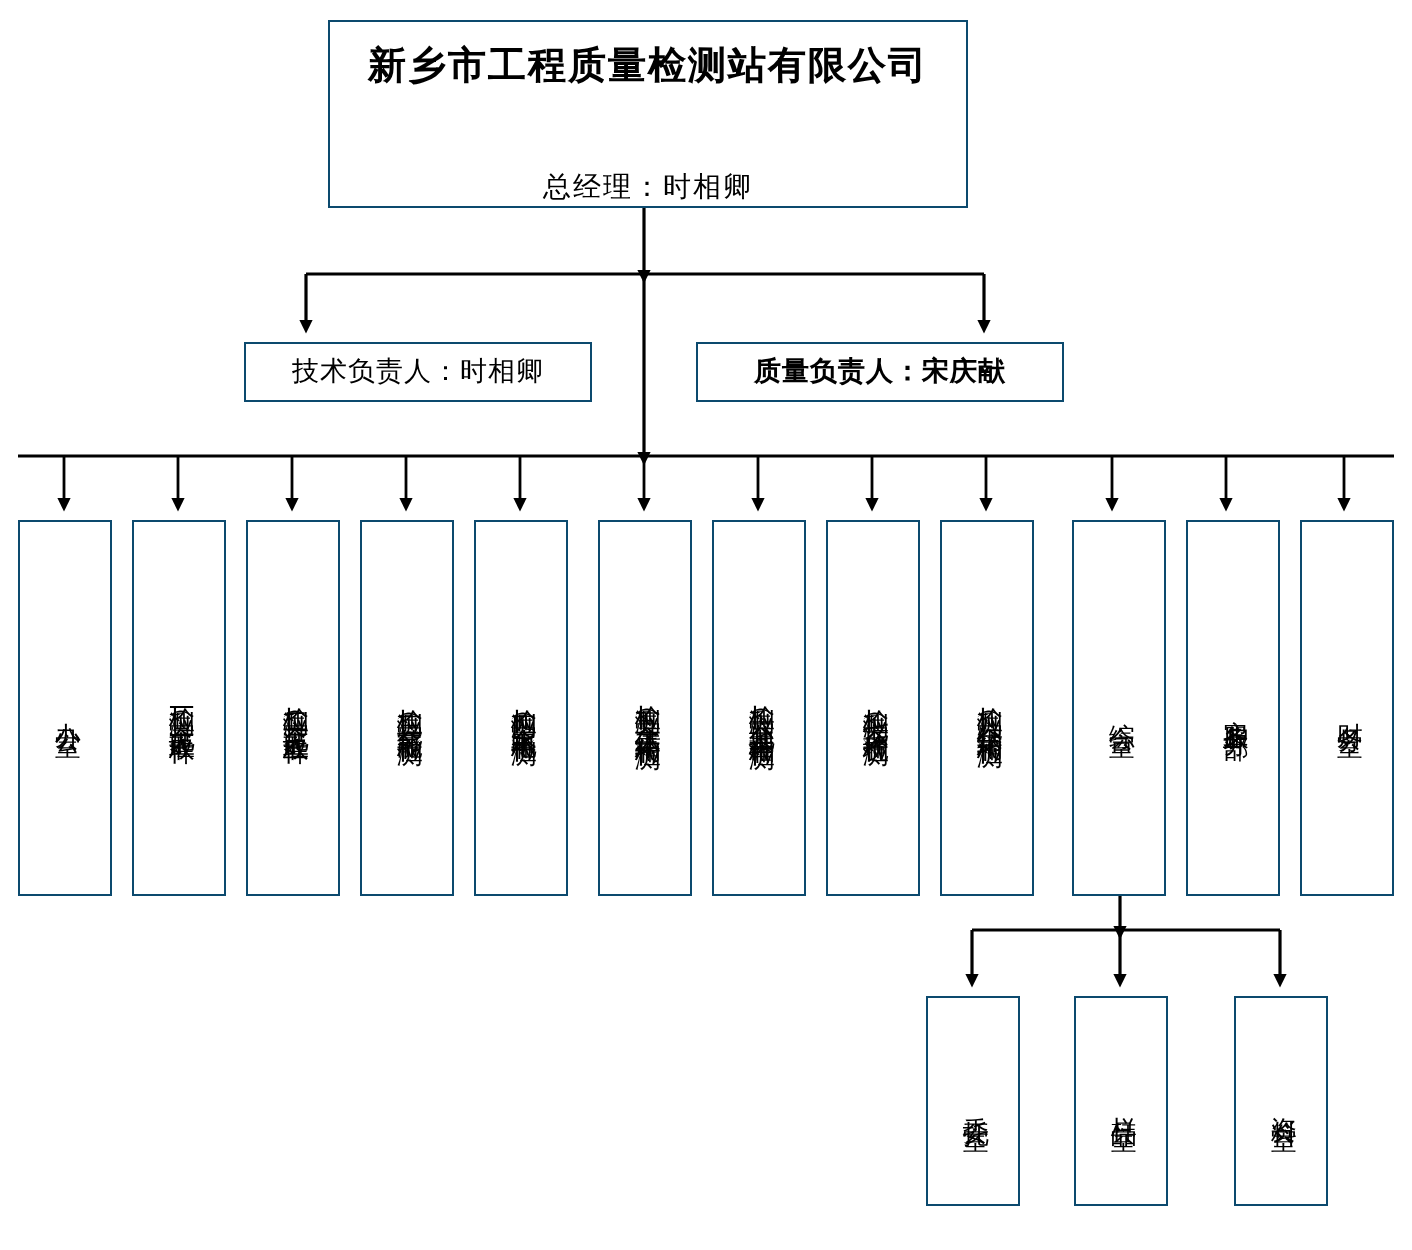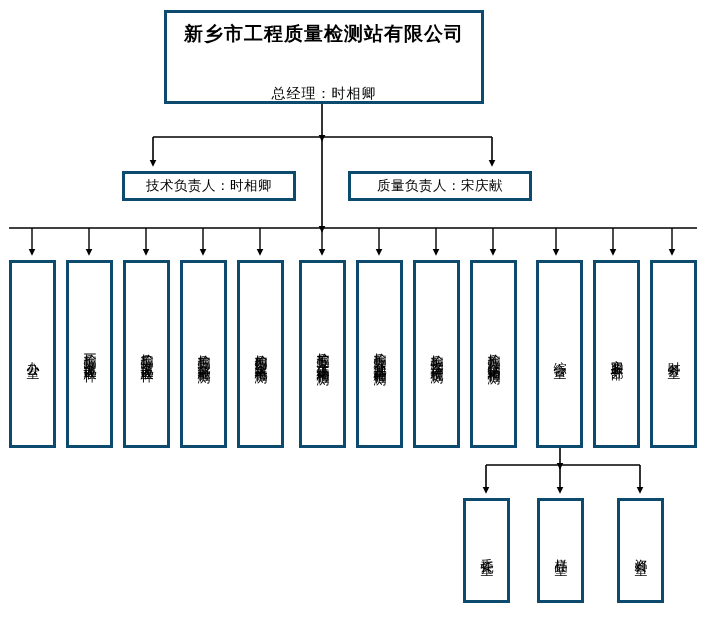--- a/index.html
+++ b/index.html
@@ -22,21 +22,21 @@
     position: absolute;
     left: 0;
     top: 0;
     width: 706px;
     height: 625px;
     pointer-events: none;
   }
   .node {
     position: absolute;
     box-sizing: border-box;
-    border: 3px solid #0c4a6e;
+    border: 1px solid #0c4a6e;
     background: #ffffff;
     display: flex;
     align-items: center;
     justify-content: center;
     text-align: center;
   }
   
   .node-root {
     left: 164px;
     top: 10px;
@@ -57,21 +57,21 @@
     letter-spacing: 1px;
   }
   
   .node-mgr {
     top: 171px;
     height: 30px;
     font-size: 13.5px;
     letter-spacing: 0.5px;
   }
   .mgr-tech { left: 122px; width: 174px; }
-  .mgr-qual { left: 348px; width: 184px; }
+  .mgr-qual { left: 348px; width: 184px; font-weight: bold; }
 
   
   .node-dept {
     top: 260px;
     height: 188px;
     font-size: 13px;
     writing-mode: vertical-rl;
     text-orientation: upright;
     line-height: 1.06;
     letter-spacing: 2px;

